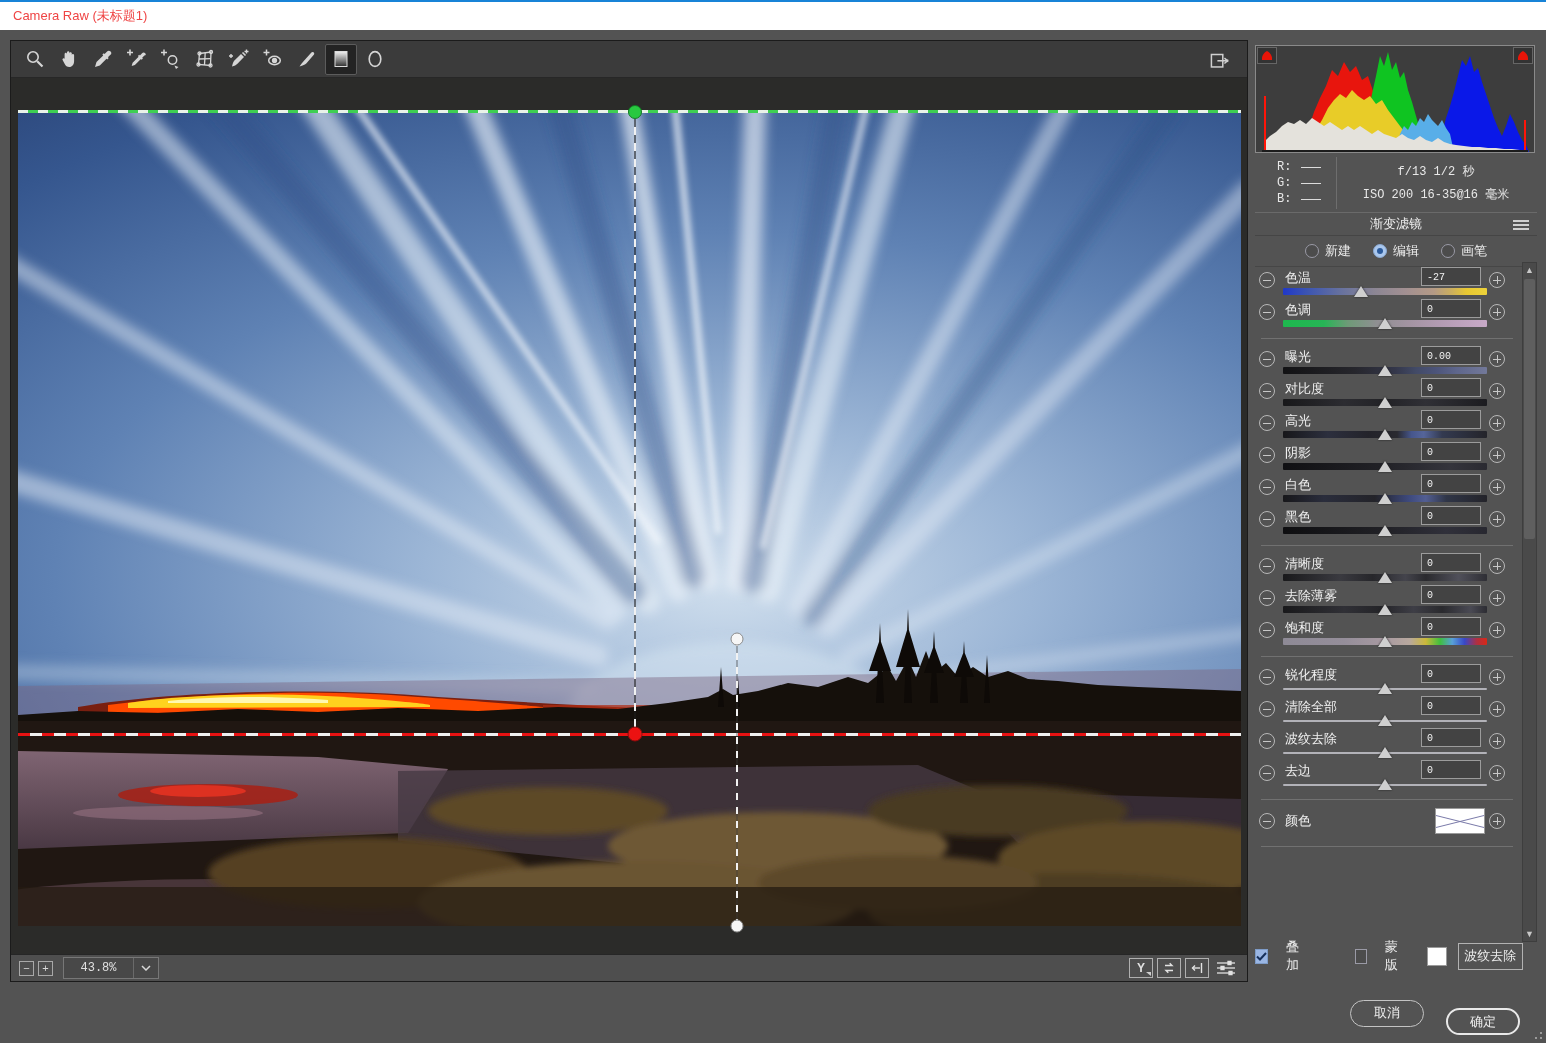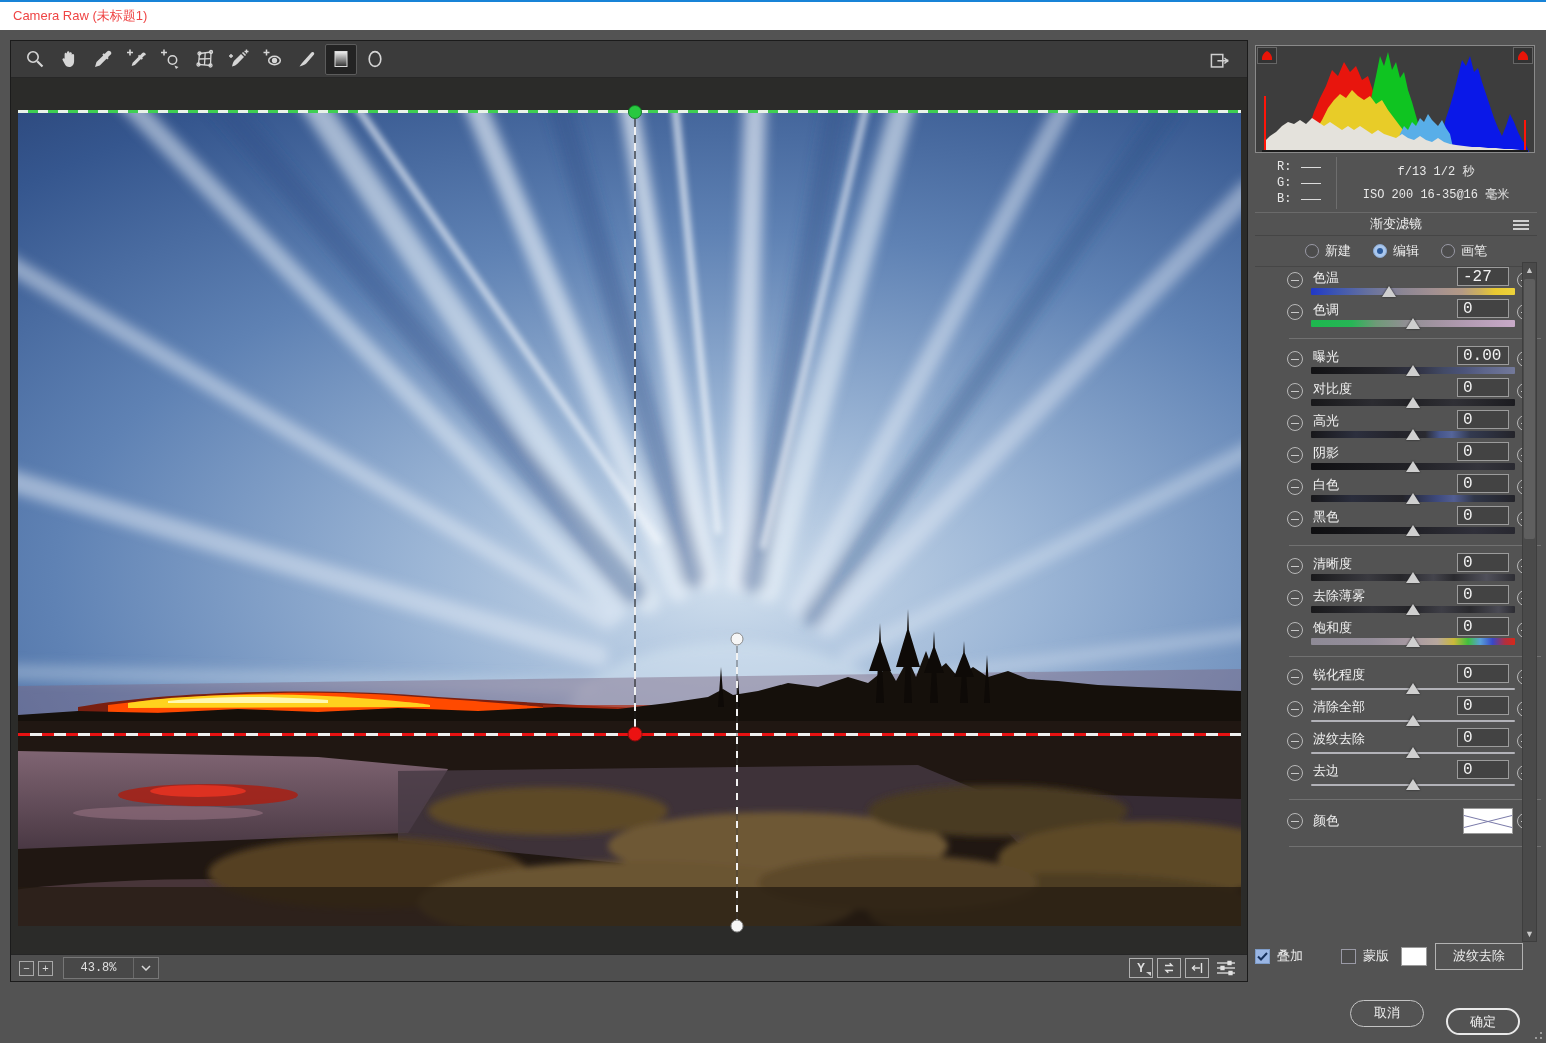--- a/index.html
+++ b/index.html
@@ -49,24 +49,24 @@
   .pdivider{position:absolute;left:0;top:172px;width:282px;height:1px;background:#6a6a6a;}
   .panel-header{position:absolute;left:0;top:173px;width:282px;height:22px;border-bottom:1px solid #454545;display:flex;align-items:center;justify-content:center;color:#f0f0f0;font-size:13px;}
   .hamburger{position:absolute;right:8px;top:7px;width:16px;display:flex;flex-direction:column;gap:2px;}
   .hamburger span{height:2px;background:#d0d0d0;}
   .mode-row{position:absolute;left:0;top:196px;width:282px;height:30px;display:flex;align-items:center;justify-content:center;gap:22px;border-bottom:1px solid #464646;color:#ececec;font-size:13px;}
   .mode{display:flex;align-items:center;gap:6px;}
   .radio{width:14px;height:14px;border-radius:50%;border:1px solid #9a9aa6;background:#4c4c4c;box-sizing:border-box;position:relative;}
   .mode.selected .radio{background:#a9c7ee;border-color:#8aa8d0;}
   .mode.selected .radio::after{content:"";position:absolute;left:3px;top:3px;width:6px;height:6px;border-radius:50%;background:#2a5a9c;}
   
-  .sliders-area{position:absolute;left:0;top:227px;width:264px;margin-left:28px;}
+  .sliders-area{position:absolute;left:0;top:227px;width:264px;}
   .slider-row{position:relative;height:32px;}
   .s-label{position:absolute;left:30px;top:2px;color:#f0f0f0;font-size:13px;}
-  .s-value{position:absolute;right:38px;top:0;width:52px;height:19px;background:#434343;border:1px solid #9c9c9c;color:#f2f2f2;font-size:16px;font-family:"Liberation Mono","DejaVu Sans Mono",monospace;padding-left:5px;line-height:19px;box-sizing:border-box;}
+  .s-value{position:absolute;right:38px;top:0;width:60px;height:19px;background:#434343;border:1px solid #9c9c9c;color:#f2f2f2;font-size:10px;font-family:"Liberation Mono","DejaVu Sans Mono",monospace;padding-left:5px;line-height:19px;box-sizing:border-box;}
   .adj{position:absolute;top:5px;width:16px;height:16px;border:1px solid #b8b8b8;border-radius:50%;box-sizing:border-box;}
   .adj.minus{left:4px;} .adj.plus{right:14px;}
   .adj::before{content:"";position:absolute;left:3px;top:6.5px;width:8px;height:1.5px;background:#c8c8c8;}
   .adj.plus::after{content:"";position:absolute;left:6.5px;top:3px;width:1.5px;height:8px;background:#c8c8c8;}
   .trackwrap{position:absolute;left:28px;right:32px;bottom:1px;height:12px;}
   .track{position:absolute;left:0;right:0;bottom:3px;height:7px;border-radius:1px;}
   .track.thin{height:2px;bottom:5px;background:#b2b2b8;}
   .thumb{position:absolute;bottom:1px;width:0;height:0;transform:translateX(-50%);border-left:7px solid transparent;border-right:7px solid transparent;border-bottom:11px solid #cfcfcf;filter:drop-shadow(0 0 1px #222);}
   .group-sep{height:1px;background:#717171;margin:7px 6px 7px 6px;}
   .track-temp{background:linear-gradient(90deg,#2038c8 0%,#3c55b2 12%,#66719f 28%,#8c8694 45%,#a29092 60%,#b49a86 74%,#cdb05c 83%,#e8c832 90%,#edd23a 100%);}
@@ -87,21 +87,21 @@
   .swatch-x::before{transform:rotate(14deg);} .swatch-x::after{transform:rotate(-14deg);}
   .range-row{position:relative;height:34px;width:264px;margin-top:8px;display:flex;align-items:center;}
   .range-label{color:#f0f0f0;font-size:13px;margin-left:8px;}
   .dropdown{margin-left:16px;width:138px;height:24px;background:#454545;border:1px solid #8e8e8e;display:flex;align-items:center;justify-content:space-between;padding:0 8px;color:#f0f0f0;font-size:13px;box-sizing:border-box;}
   
   .vscroll{position:absolute;right:0px;top:222px;width:15px;height:680px;background:#4a4a4a;border:1px solid #3e3e3e;box-sizing:border-box;}
   .vscroll .arrow{position:absolute;left:0;width:100%;height:14px;display:flex;align-items:center;justify-content:center;color:#c8c8c8;font-size:9px;}
   .vscroll .arrow.up{top:0;} .vscroll .arrow.down{bottom:0;}
   .vscroll .sthumb{position:absolute;left:1px;top:16px;width:11px;height:260px;background:#5f5f5f;border-radius:2px;}
   
-  .panel-footer{position:absolute;left:0;bottom:12px;width:282px;height:28px;display:flex;align-items:center;color:#ececec;font-size:13px;}
+  .panel-footer{position:absolute;left:0;bottom:12px;width:282px;height:28px;display:flex;align-items:center;color:#ececec;font-size:13px;gap:11px;}
   .chk{width:15px;height:15px;border:1px solid #9a9aa6;background:#4c4c4c;box-sizing:border-box;display:flex;align-items:center;justify-content:center;}
   .chk.checked{background:#9ab6e4;border-color:#7e9cc8;}
   .chk svg{display:none;}
   .chk.checked svg{display:block;}
   .chklabel{margin-left:7px;}
   .mask-swatch{width:24px;height:17px;background:#fff;border:1px solid #9a9a9a;margin-left:12px;}
   .clear-btn{margin-left:auto;margin-right:14px;width:88px;height:27px;border:1px solid #b2b2b2;background:transparent;color:#ececec;font-size:13px;display:flex;align-items:center;justify-content:center;box-sizing:border-box;}
   
   .bottom-strip{position:absolute;left:0;top:983px;width:100%;height:60px;display:flex;align-items:center;justify-content:flex-end;gap:22px;padding-right:26px;box-sizing:border-box;}
   .pill{width:74px;height:27px;border-radius:14px;border:1px solid #c4c4c4;background:transparent;color:#f0f0f0;font-size:13px;display:flex;align-items:center;justify-content:center;box-sizing:border-box;}

